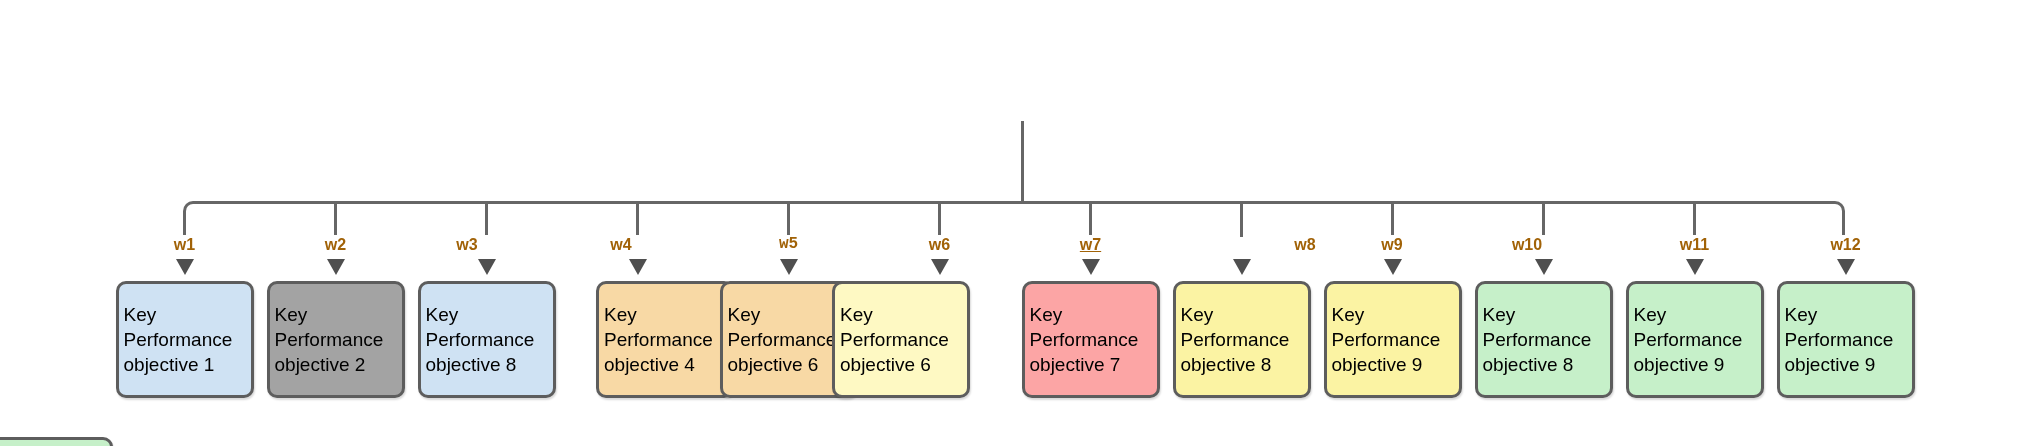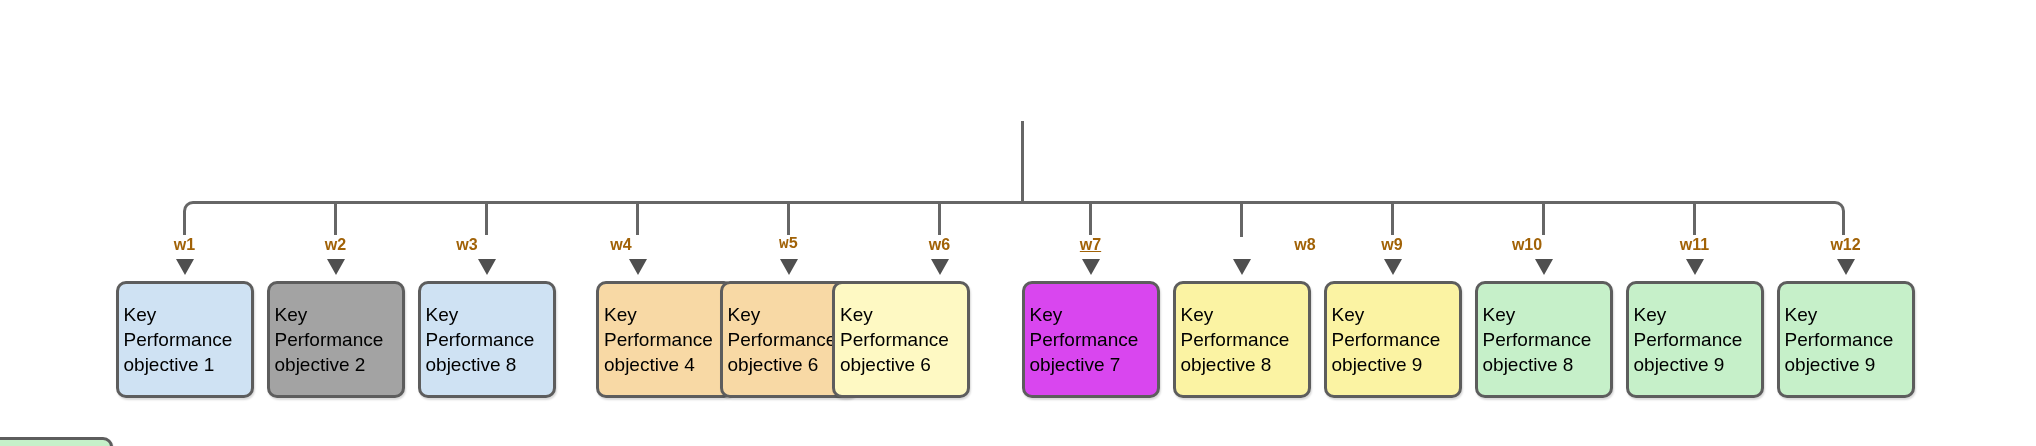--- a/index.html
+++ b/index.html
@@ -125,21 +125,21 @@
   <div class="drop" style="left: 938px;"></div>
   <div class="weight" style="left: 907.5px;">w6</div>
   <div class="arrowhead" style="left: 930.5px;"></div>
   <div class="kpi-box" style="left: 832px; background: #fef9c3;">
     <span class="kpi-label">Key Performance objective 6</span>
   </div>
 
   <div class="drop" style="left: 1089px;"></div>
   <div class="weight" style="left: 1058.5px; text-decoration: underline;">w7</div>
   <div class="arrowhead" style="left: 1081.5px;"></div>
-  <div class="kpi-box" style="left: 1021.5px; background: #d946ef;">
+  <div class="kpi-box" style="left: 1021.5px; background: #fca5a5;">
     <span class="kpi-label">Key Performance objective 7</span>
   </div>
 
   <div class="drop" style="left: 1240px;"></div>
   <div class="weight" style="left: 1273px;">w8</div>
   <div class="arrowhead" style="left: 1232.5px;"></div>
   <div class="kpi-box" style="left: 1172.5px; background: rgb(251, 243, 163);">
     <span class="kpi-label">Key Performance objective 8</span>
   </div>
 

